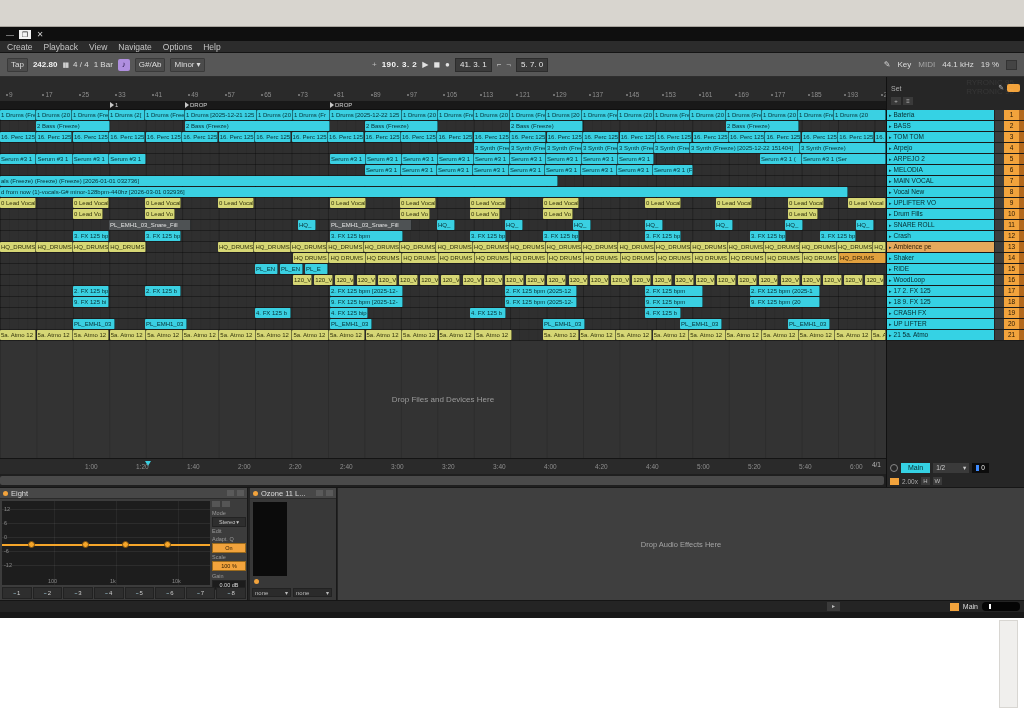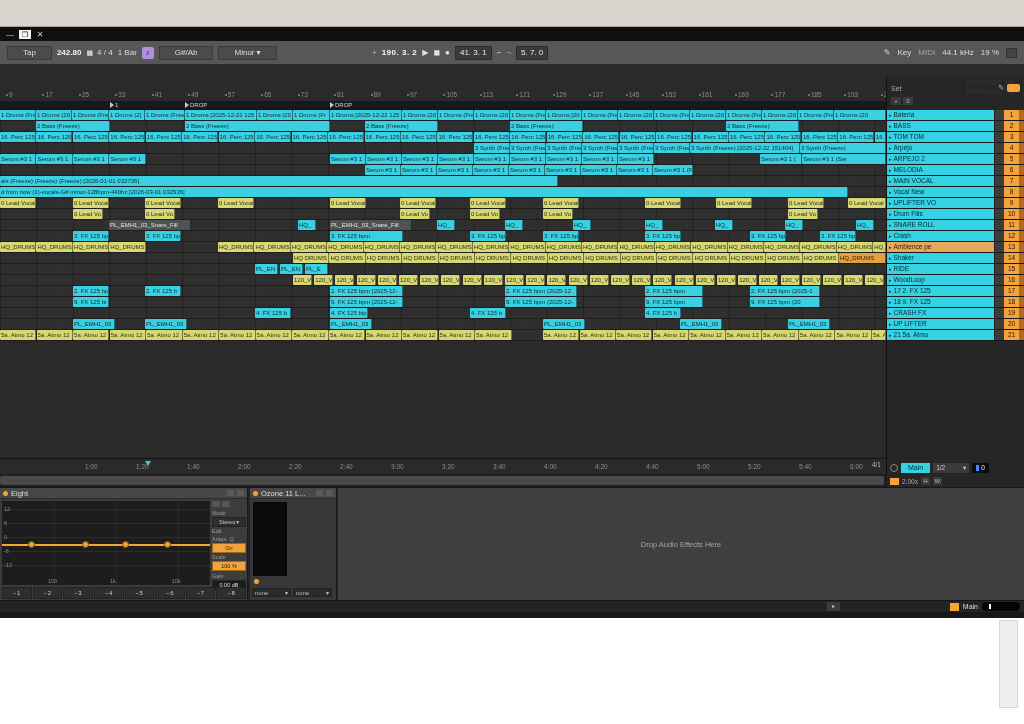--- a/index.html
+++ b/index.html
@@ -11,21 +11,21 @@
   .tb-title{flex:1;overflow:hidden;white-space:nowrap;}
   .tb-btn{width:14px;text-align:center;font-size:8px;color:#cfcfcf;line-height:11px;}
   .tb-btn.max{background:#f2f2f2;color:#222;width:12px;height:9px;line-height:9px;margin:0 2px;font-size:7px;}
   .menubar{height:12px;background:#2c2c2c;display:flex;gap:11px;padding-left:7px;align-items:center;border-bottom:1px solid #151515;box-sizing:border-box;}
   .menu-item{font-size:8.5px;color:#c5c5c5;}
 
   .transport{position:relative;height:24px;background:#575757;display:flex;align-items:center;font-size:8px;color:#ddd;border-bottom:1px solid #2e2e2e;box-sizing:border-box;}
   .tr-left{display:flex;gap:5px;align-items:center;padding-left:7px;}
   .tr-center{position:absolute;left:372px;display:flex;gap:5px;align-items:center;}
   .tr-right{position:absolute;right:7px;display:flex;gap:7px;align-items:center;}
-  .tr-box{background:#4b4b4b;border:1px solid #3a3a3a;padding:0 15px;height:12px;line-height:12px;border-radius:1px;display:flex;gap:2px;}
+  .tr-box{background:#4b4b4b;border:1px solid #3a3a3a;padding:0 3px;height:12px;line-height:12px;border-radius:1px;display:flex;gap:2px;}
   .tr-inset{background:#3b3b3b;border:1px solid #2c2c2c;padding:0 4px;height:12px;line-height:12px;color:#e8e8e8;}
   .scale-icon{width:12px;height:12px;background:#b08fe0;color:#201040;text-align:center;line-height:12px;border-radius:2px;font-size:8px;}
   .tempo{font-weight:bold;color:#f2f2f2;}
   .metro{color:#cfcfcf;letter-spacing:-1px;font-size:7px;}
   .pos{color:#f7f7f7;font-weight:bold;letter-spacing:.5px;}
   .tbtn{color:#e2e2e2;font-size:8px;}
   .punch{color:#bdbdbd;font-size:8px;}
   .dim{color:#a7a7a7;}
   .pencil{color:#d0d0d0;font-size:8px;}
   .disk{width:9px;height:8px;background:#444;border:1px solid #333;}
@@ -137,20 +137,28 @@
   <div class="desktop-top"></div>
 
   <div class="window">
 
     <div class="titlebar">
       <span class="tb-btn">—</span>
       <span class="tb-btn max">❐</span>
       <span class="tb-btn">✕</span>
     </div>
 
+    <div class="menubar">
+        <span class="menu-item">Create</span>
+        <span class="menu-item">Playback</span>
+        <span class="menu-item">View</span>
+        <span class="menu-item">Navigate</span>
+        <span class="menu-item">Options</span>
+        <span class="menu-item">Help</span>
+      </div>
 
     <div class="transport">
       <div class="tr-left">
         <span class="tr-box">Tap</span>
         <span class="tempo">242.80</span>
         <span class="metro">▮▮</span>
         <span>4 / 4</span>
         <span>1 Bar</span>
         <span class="scale-icon">♪</span>
         <span class="tr-box">
@@ -501,20 +509,23 @@
               <div class="clip clip-y" style="left: 616.1px; width: 36.4px;">5a. Atmo 12</div>
               <div class="clip clip-y" style="left: 652.65px; width: 36.4px;">5a. Atmo 12</div>
               <div class="clip clip-y" style="left: 689.2px; width: 36.4px;">5a. Atmo 12</div>
               <div class="clip clip-y" style="left: 725.75px; width: 36.4px;">5a. Atmo 12</div>
               <div class="clip clip-y" style="left: 762.3px; width: 36.4px;">5a. Atmo 12</div>
               <div class="clip clip-y" style="left: 798.85px; width: 36.4px;">5a. Atmo 12</div>
               <div class="clip clip-y" style="left: 835.4px; width: 36.4px;">5a. Atmo 12</div>
               <div class="clip clip-y" style="left: 871.95px; width: 14.05px;">5a. Atmo 12</div>
             </div>
           </div>
+        <div class="drop-zone">
+          <span>Drop Files and Devices Here</span>
+        </div>
         <div class="time-ruler">
           <div class="playhead-flag"></div>
           <span class="beat-zoom">4/1</span>
         <span class="time-label" style="left: 85px;">1:00</span>
             <span class="time-label" style="left: 136px;">1:20</span>
             <span class="time-label" style="left: 187px;">1:40</span>
             <span class="time-label" style="left: 238px;">2:00</span>
             <span class="time-label" style="left: 289px;">2:20</span>
             <span class="time-label" style="left: 340px;">2:40</span>
             <span class="time-label" style="left: 391px;">3:00</span>

